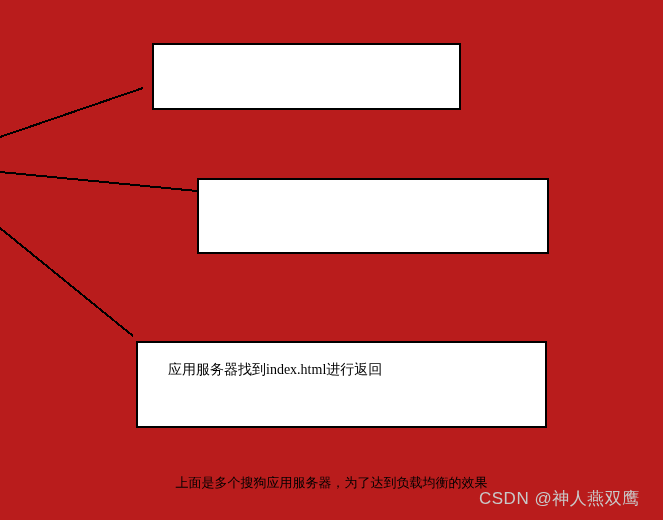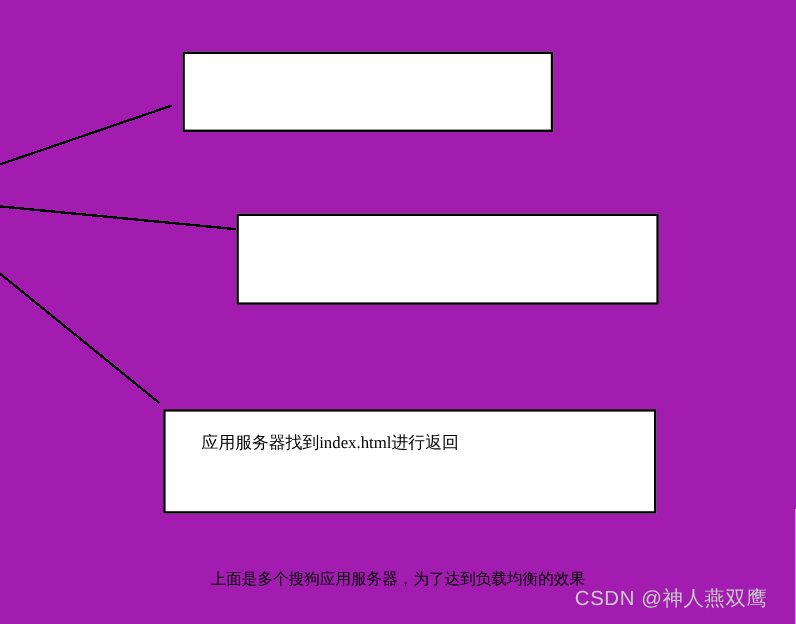--- a/index.html
+++ b/index.html
@@ -7,21 +7,21 @@
     padding: 0;
     background: #ffffff;
   }
   body {
     font-family: "Liberation Serif", "DejaVu Serif", serif;
   }
   #canvas {
     position: relative;
     width: 663px;
     height: 520px;
-    background: #a21caf;
+    background: #b91c1c;
     overflow: hidden;
   }
   #connector-layer {
     position: absolute;
     left: 0;
     top: 0;
     width: 663px;
     height: 520px;
     pointer-events: none;
   }

